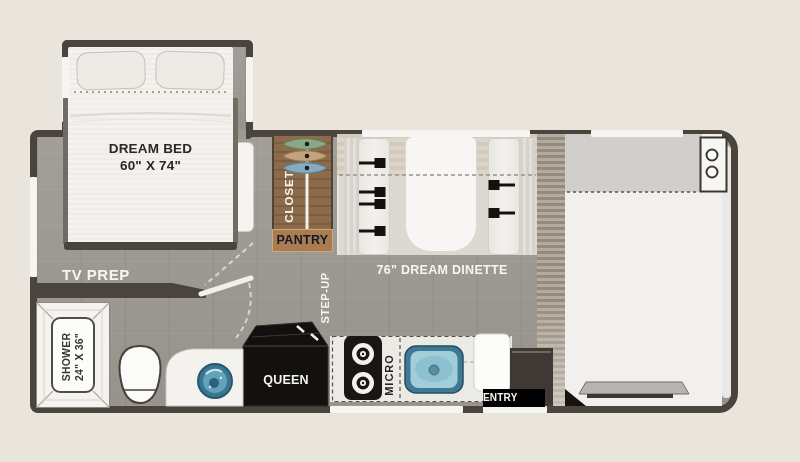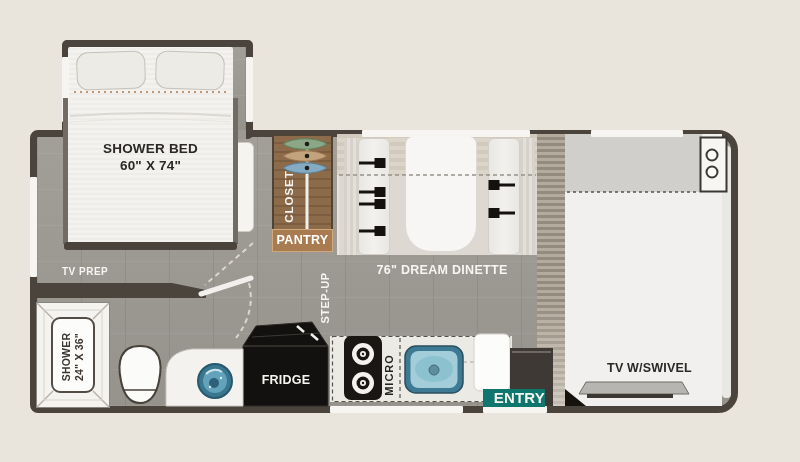--- a/index.html
+++ b/index.html
@@ -26,21 +26,21 @@
   #bunk{left:565px;top:134px;width:157px;height:272px;background:#f1f0ee;}
   #bunk-top{left:565px;top:134px;width:137px;height:58px;background:#d0cfcc;}
   #right-strip{left:722px;top:146px;width:9px;height:252px;background:#eae8e4;border-radius:4px;}
   .backrest{background:repeating-linear-gradient(90deg,#d6d2cb 0 3px,#e3e0da 3px 6px);border-radius:4px;}
   .bench{background:linear-gradient(90deg,#e9e7e2,#f3f1ee 50%,#e9e7e2);border:1px solid #d3cfc8;border-radius:6px;}
   #table{left:405px;top:136px;width:72px;height:116px;background:#f7f6f4;border:1px solid #dcd8d2;
       border-radius:8px 8px 26px 26px;}
   #closet{left:272px;top:134px;width:61px;height:118px;border:2px solid #4e4337;
       background:repeating-linear-gradient(0deg,#8c6b4b 0 7px,#7d5d3f 7px 9px);}
   #pantry{left:272px;top:229px;width:61px;height:23px;background:#a87c50;border:1px solid #cfa87b;
-      color:#ffffff;font-weight:bold;font-size:12.5px;text-align:center;line-height:21px;letter-spacing:.3px;}
+      color:#0f172a;font-weight:bold;font-size:12.5px;text-align:center;line-height:21px;letter-spacing:.3px;}
   #nightstand{left:233px;top:142px;width:21px;height:90px;background:#f5f4f1;border:1px solid #cfcbc3;border-radius:6px;}
   #bed{left:68px;top:47px;width:165px;height:198px;background:#f3f2ee;border-radius:2px;
       background-image:repeating-linear-gradient(0deg,rgba(0,0,0,.025) 0 2px,transparent 2px 5px);}
   #counter{left:330px;top:336px;width:182px;height:66px;background:#eceae5;}
   #shower-frame{left:36px;top:302px;width:74px;height:106px;background:#f4f3f0;border:1.5px solid #8a857e;}
   .lbl{position:absolute;font-weight:bold;color:#2b2825;letter-spacing:.2px;}
   .white{color:#f6f5f1;}
   .rot{transform:rotate(-90deg);transform-origin:center;text-align:center;}
   .pre{white-space:pre-line;}
   svg{position:absolute;left:0;top:0;}
@@ -191,26 +191,25 @@
     <g>
       <line x1="37" y1="303" x2="53" y2="319" stroke="#b5b1a9" stroke-width="1.5"></line>
       <line x1="109" y1="303" x2="93" y2="319" stroke="#b5b1a9" stroke-width="1.5"></line>
       <line x1="37" y1="407" x2="53" y2="391" stroke="#b5b1a9" stroke-width="1.5"></line>
       <line x1="109" y1="407" x2="93" y2="391" stroke="#b5b1a9" stroke-width="1.5"></line>
       <rect x="44" y="310" width="58" height="90" fill="none" stroke="#d8d4cc"></rect>
       <rect x="52" y="318" width="42" height="74" rx="8" fill="#fcfcfa" stroke="#524c45" stroke-width="2"></rect>
     </g>
   </svg>
 
-  <div class="lbl" style="left:78px;top:141px;width:145px;text-align:center;font-size:13.5px;">SHOWER BED</div>
+  <div class="lbl" style="left:78px;top:141px;width:145px;text-align:center;font-size:13.5px;">DREAM BED</div>
   <div class="lbl" style="left:78px;top:158px;width:145px;text-align:center;font-size:13.5px;">60" X 74"</div>
-  <div class="lbl white" style="left:62px;top:266px;font-size:10px;letter-spacing:.5px;">TV PREP</div>
+  <div class="lbl white" style="left:62px;top:266px;font-size:15px;letter-spacing:.5px;">TV PREP</div>
   <div class="lbl white rot" style="left:253px;top:189px;width:74px;height:15px;font-size:11.5px;letter-spacing:1px;">CLOSET</div>
   <div class="abs" id="pantry">PANTRY</div>
   <div class="lbl white rot" style="left:289px;top:291px;width:74px;height:14px;font-size:11px;letter-spacing:.5px;">STEP-UP</div>
   <div class="lbl white" style="left:352px;top:263px;width:180px;text-align:center;font-size:12.5px;letter-spacing:.3px;">76" DREAM DINETTE</div>
-  <div class="lbl" style="left:592px;top:361px;width:115px;text-align:center;font-size:12.5px;">TV W/SWIVEL</div>
-  <div class="lbl white" style="left:250px;top:373px;width:72px;text-align:center;font-size:12.5px;">FRIDGE</div>
-  <div class="lbl white" style="left:483px;top:389px;width:62px;height:18px;background:#0f766e;text-align:right;font-size:15px;line-height:18px;">ENTRY</div>
+  <div class="lbl white" style="left:250px;top:373px;width:72px;text-align:center;font-size:12.5px;">QUEEN</div>
+  <div class="lbl white" style="left:483px;top:389px;width:62px;height:18px;background:#000000;text-align:left;font-size:10px;line-height:18px;">ENTRY</div>
   <div class="lbl rot" style="left:361px;top:369px;width:56px;height:12px;font-size:11px;letter-spacing:1px;color:#26231f;">MICRO</div>
   <div class="lbl rot pre" style="left:36px;top:344px;width:74px;height:26px;font-size:10.5px;line-height:12.5px;color:#3a352f;">SHOWER
 24" X 36"</div>
 </div>
 
 </body></html>

